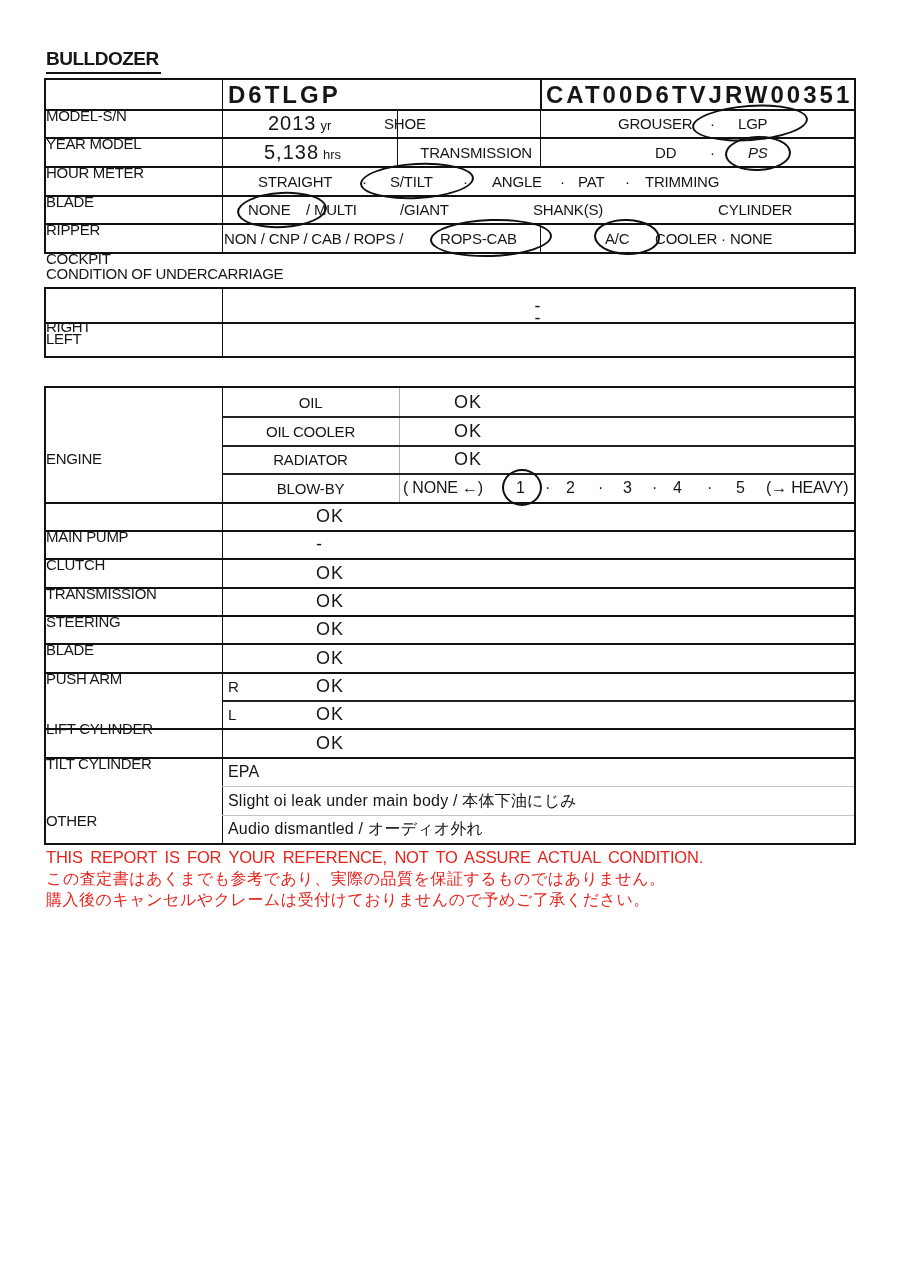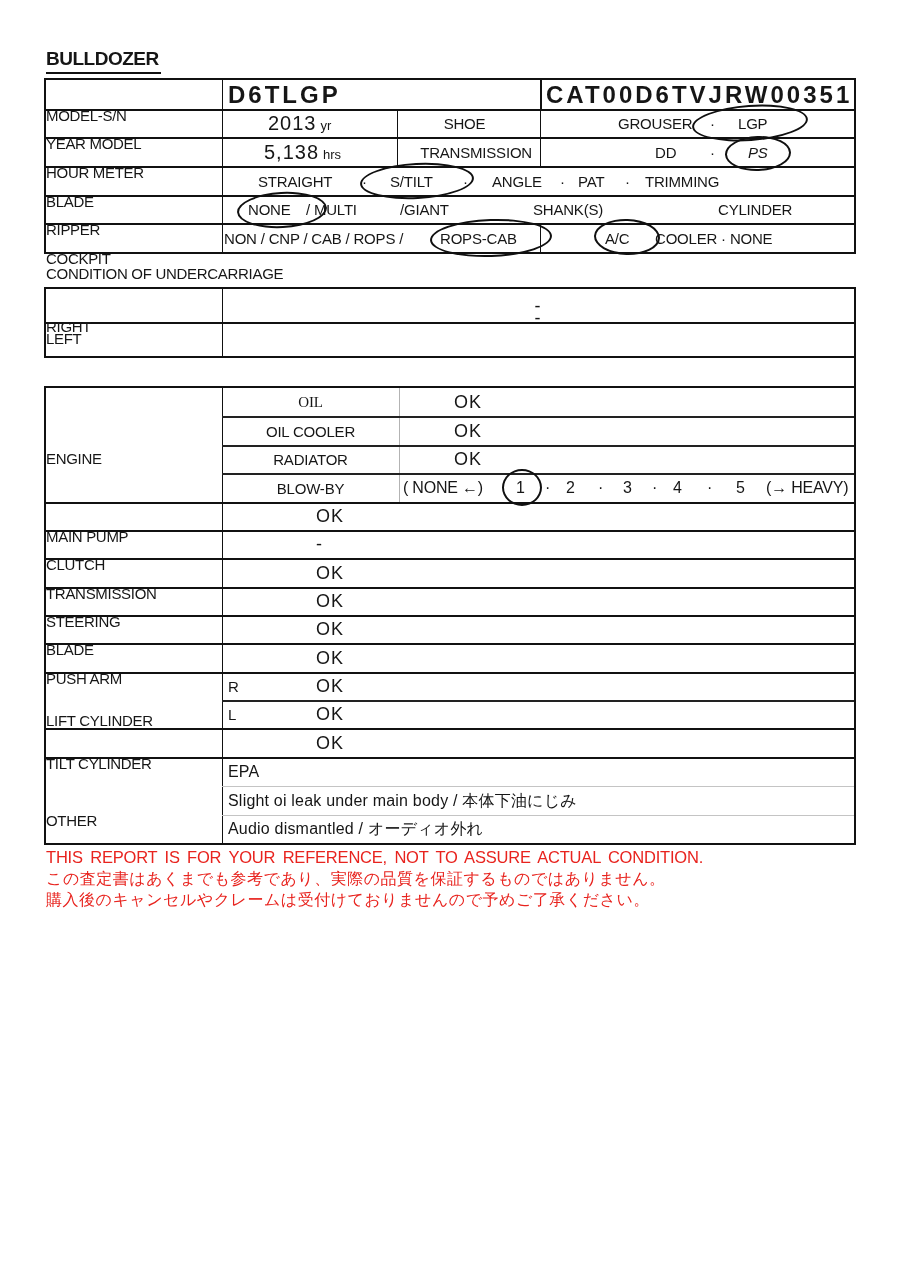--- a/index.html
+++ b/index.html
@@ -57,21 +57,21 @@
 
       <div class="erow" style="top:0;height:29px;">
         <span class="flabel">MODEL-S/N</span>
         <span class="tok big" style="left:182px;">D6TLGP</span>
         <span class="tok big" style="left:500px;">CAT00D6TVJRW00351</span>
       </div>
 
       <div class="erow" style="top:29px;height:28px;">
         <span class="flabel">YEAR MODEL</span>
         <span class="tok" style="left:222px;"><span class="num">2013</span> <span class="unit">yr</span></span>
-        <span class="tok" style="left:351px;width:135px;text-align:center;">SHOE</span>
+        <span class="tok" style="left:338px;width:135px;text-align:left;">SHOE</span>
         <span class="tok" style="left:572px;">GROUSER</span>
         <span class="tok" style="left:664px;">·</span>
         <span class="tok" style="left:692px;">LGP</span>
       </div>
 
       <div class="erow" style="top:57px;height:29px;padding-left:14px;">
         <span class="flabel">HOUR METER</span>
         <span class="tok" style="left:218px;"><span class="num">5,138</span> <span class="unit">hrs</span></span>
         <span class="tok" style="left:351px;width:135px;text-align:right;">TRANSMISSION</span>
         <span class="tok" style="left:609px;">DD</span>
@@ -152,21 +152,21 @@
       <div class="hline" style="top:369px;"></div>
 
       <div class="hline-light" style="left:176px;top:398px;"></div>
       <div class="hline-light" style="left:176px;top:427px;"></div>
 
       <div class="erow" style="top:0;height:100px;">
         <span class="flabel">ENGINE</span>
       </div>
 
       <div class="erow" style="top:0;height:28px;">
-        <span class="tok" style="left:176px;width:177px;text-align:center;font-family:Liberation Serif, serif;">OIL</span>
+        <span class="tok" style="left:176px;width:177px;text-align:center;">OIL</span>
         <span class="tok okv" style="left:408px;">OK</span>
       </div>
       <div class="erow" style="top:28px;height:29px;">
         <span class="tok" style="left:176px;width:177px;text-align:center;">OIL COOLER</span>
         <span class="tok okv" style="left:408px;">OK</span>
       </div>
       <div class="erow" style="top:57px;height:28px;">
         <span class="tok" style="left:176px;width:177px;text-align:center;">RADIATOR</span>
         <span class="tok okv" style="left:408px;">OK</span>
       </div>
@@ -204,21 +204,21 @@
       </div>
       <div class="erow" style="top:227px;height:28px;">
         <span class="flabel">BLADE</span>
         <span class="tok okv" style="left:270px;">OK</span>
       </div>
       <div class="erow" style="top:255px;height:29px;">
         <span class="flabel">PUSH ARM</span>
         <span class="tok okv" style="left:270px;">OK</span>
       </div>
 
-      <div class="erow" style="top:284px;height:56px;">
+      <div class="erow" style="top:292px;height:56px;">
         <span class="flabel">LIFT CYLINDER</span>
       </div>
       <div class="erow" style="top:284px;height:28px;">
         <span class="tok" style="left:182px;">R</span>
         <span class="tok okv" style="left:270px;">OK</span>
       </div>
       <div class="erow" style="top:312px;height:28px;">
         <span class="tok" style="left:182px;">L</span>
         <span class="tok okv" style="left:270px;">OK</span>
       </div>

